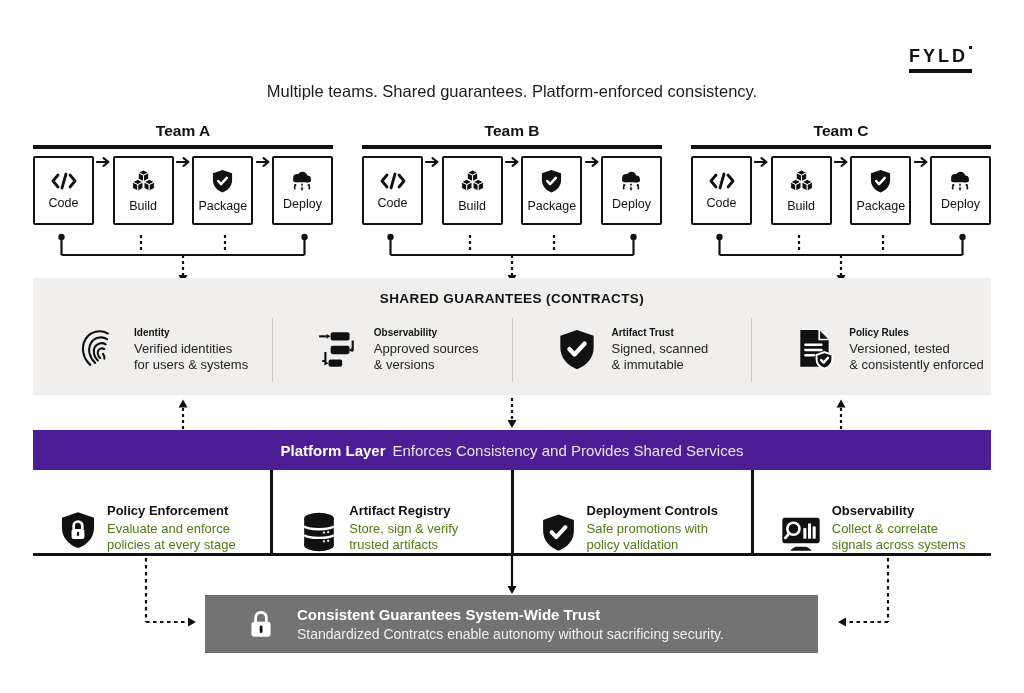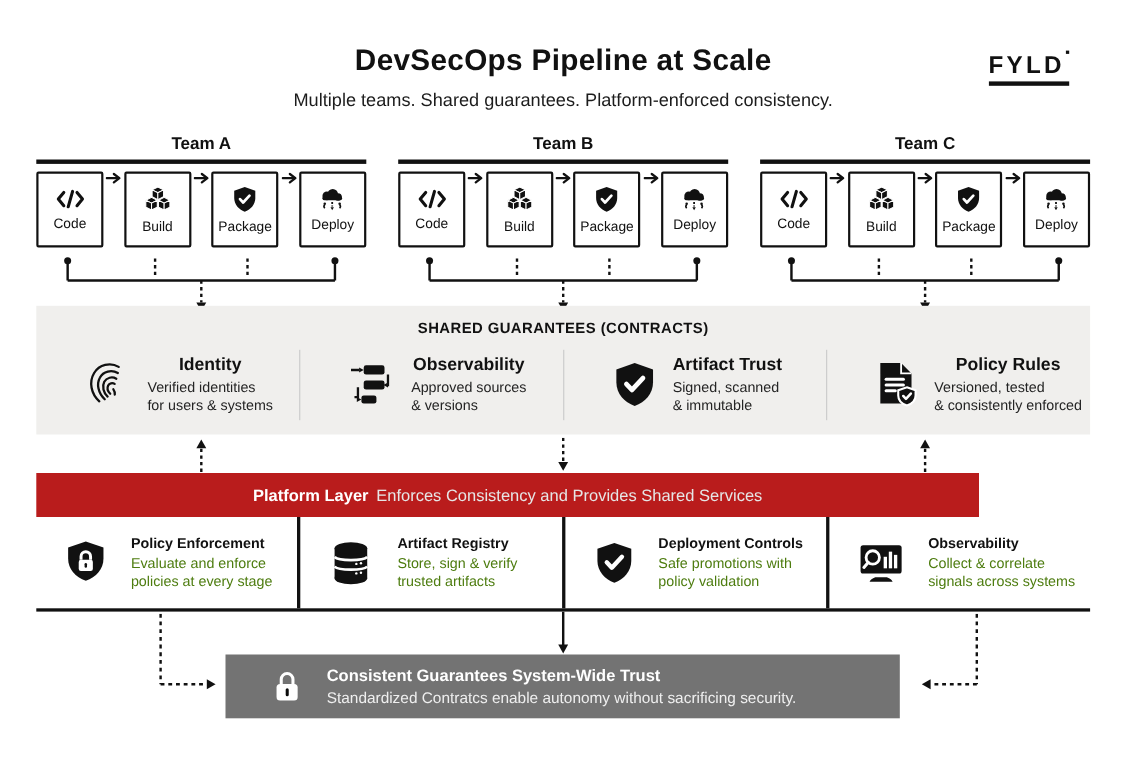--- a/index.html
+++ b/index.html
@@ -5,21 +5,21 @@
   html,body{margin:0;padding:0;background:#fff;}
   .canvas{position:relative;width:1024px;height:693px;background:#ffffff;
     font-family:"Liberation Sans",sans-serif;color:#111;overflow:hidden;}
 
   
   .title{position:absolute;top:40px;left:0;right:0;text-align:center;
     font-size:27px;font-weight:800;letter-spacing:.3px;}
   .subtitle{position:absolute;top:82px;left:0;right:0;text-align:center;
     font-size:16.5px;color:#1c1c1c;}
   .brand{position:absolute;top:46px;right:52px;text-align:center;}
-  .brand-text{font-weight:800;font-size:22px;letter-spacing:3px;color:#111;}
+  .brand-text{font-weight:800;font-size:18px;letter-spacing:3px;color:#111;}
   .brand-mark{display:inline-block;width:3px;height:3px;background:#111;vertical-align:top;margin-left:1px;}
   .brand-bar{height:3.5px;background:#111;margin-top:2px;}
 
   
   .team{position:absolute;top:122px;width:300px;}
   .team-a{left:33px;} .team-b{left:362px;} .team-c{left:691px;}
   .team-name{text-align:center;font-weight:800;font-size:15.5px;}
   .team-bar{height:4px;background:#111;margin-top:5px;}
   .stages{display:flex;align-items:flex-start;justify-content:space-between;margin-top:7px;height:75px;}
   .stage{width:57px;height:65px;border:2.5px solid #111;border-radius:2px;background:#fff;
@@ -27,33 +27,33 @@
   .stage-label{font-size:12.5px;color:#111;}
   .stage-arrow{flex:0 0 auto;}
   .team-connector{display:block;margin-top:2px;}
 
   
   .band{position:absolute;left:33px;top:278px;width:958px;height:117px;background:#f0efed;}
   .band-title{text-align:center;padding-top:13px;font-weight:800;font-size:13.5px;letter-spacing:.4px;}
   .band-items{display:flex;margin-top:12px;}
   .band-item{flex:1;display:flex;align-items:center;gap:15px;padding-left:44px;height:64px;box-sizing:border-box;}
   .band-item + .band-item{border-left:1px solid #c9c9c9;}
-  .item-title{font-weight:800;font-size:16px;margin-bottom:3px;text-align:center;}
+  .item-title{font-weight:800;font-size:10px;margin-bottom:3px;}
   .item-desc{font-size:13px;line-height:1.25;color:#242424;white-space:pre-line;}
 
   
-  .platform{position:absolute;left:33px;top:430px;width:857px;height:40px;background:#b91c1c;
+  .platform{position:absolute;left:33px;top:430px;width:958px;height:40px;background:#4c1d95;
     color:#fff;display:flex;align-items:center;justify-content:center;font-size:15px;}
   .platform-label{font-weight:800;margin-right:7px;}
   .platform-desc{color:#e6e6e6;}
 
   
   .services{position:absolute;left:33px;top:470px;width:958px;height:83px;display:flex;
     border-bottom:3px solid #111;box-sizing:content-box;}
-  .service{flex:1;display:flex;align-items:center;gap:22px;padding-left:26px;box-sizing:border-box;}
+  .service{flex:1;display:flex;align-items:flex-end;gap:10px;padding-left:26px;box-sizing:border-box;}
   .service + .service{border-left:3px solid #111;}
   .service-title{font-weight:800;font-size:13px;margin-bottom:3px;}
   .service-desc{font-size:13px;line-height:1.25;color:#4d7c0f;white-space:pre-line;}
 
   
   .banner{position:absolute;left:205px;top:595px;width:613px;height:58px;background:#737373;
     color:#fff;display:flex;align-items:center;gap:22px;padding-left:42px;box-sizing:border-box;}
   .banner-title{font-weight:800;font-size:15px;margin-bottom:3px;}
   .banner-sub{font-size:14px;color:#efefef;}
 
@@ -179,21 +179,20 @@
       <g fill="none" stroke="#111" stroke-width="2.1" stroke-linecap="round" stroke-linejoin="round">
         <path d="M1 6h9.5"></path>
           <path d="M7.5 2.2 12.5 6 7.5 9.8"></path>
       </g>
     </symbol>
   </defs>
 </svg>
 
 <div class="canvas">
 
-  <div class="title">DevSecOps Pipeline at Scale</div>
   <div class="subtitle">Multiple teams. Shared guarantees. Platform-enforced consistency.</div>
   <div class="brand">
     <span class="brand-text">FYLD</span><span class="brand-mark"></span>
     <div class="brand-bar"></div>
   </div>
 
   <div class="team team-a">
     <div class="team-name">Team A</div>
     <div class="team-bar"></div>
     <div class="stages">

